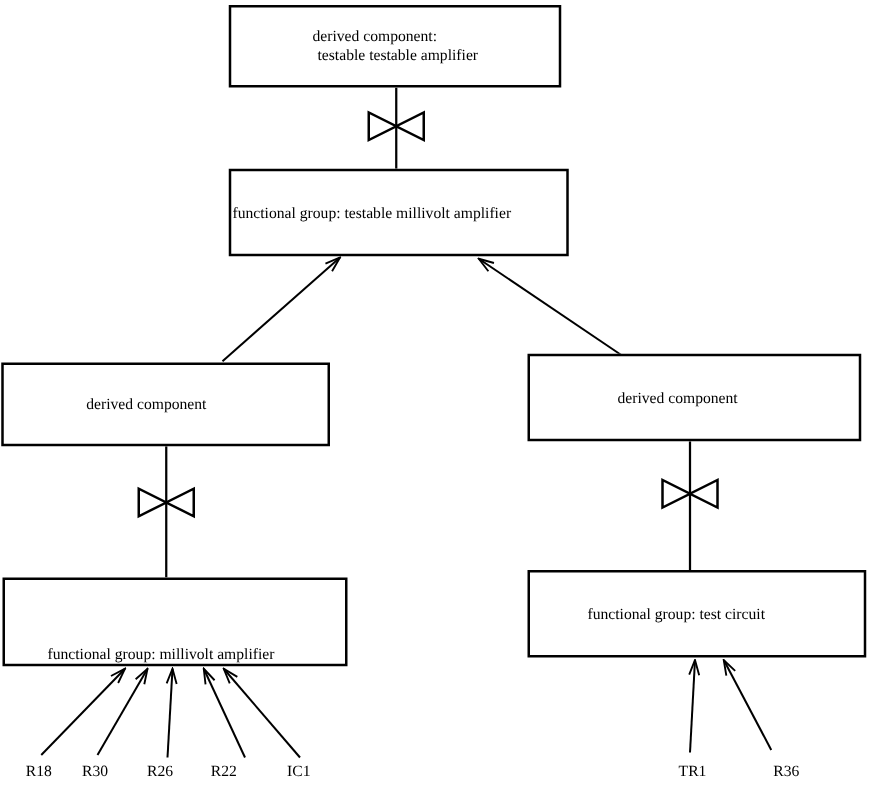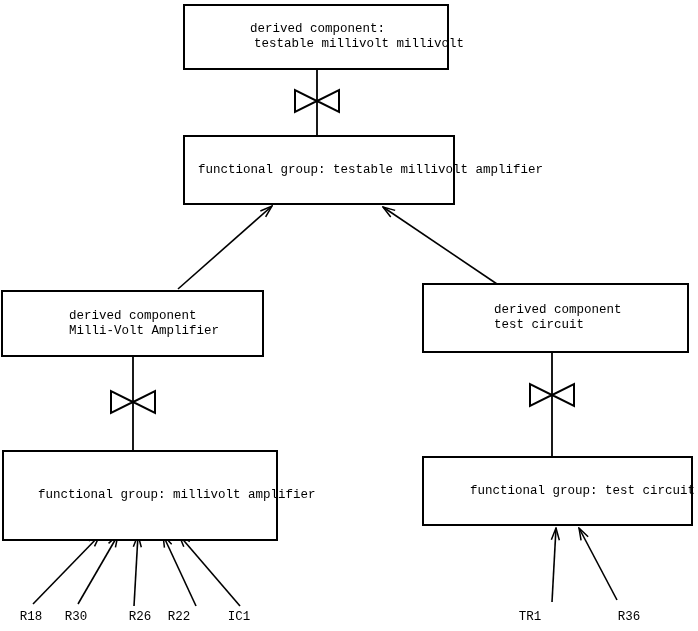--- a/index.html
+++ b/index.html
@@ -5,21 +5,21 @@
   html, body {
     margin: 0;
     padding: 0;
     background: #ffffff;
   }
   .canvas {
     position: relative;
     width: 698px;
     height: 631px;
     background: #ffffff;
-    font-family: Liberation Mono, monospace;
+    font-family: Liberation Serif, serif;
     font-size: 12.5px;
     line-height: 15px;
     color: #000000;
     overflow: hidden;
   }
   .connector-layer {
     position: absolute;
     left: 0;
     top: 0;
     width: 698px;
@@ -30,24 +30,24 @@
     box-sizing: border-box;
     border: 2px solid #000000;
     background: #ffffff;
     display: flex;
     flex-direction: column;
     justify-content: center;
   }
   .node span { display: block; white-space: nowrap; }
   .node-derived-top      { left: 183px; top: 4px;   width: 266px; height: 66px; padding-left: 65px; }
   .node-derived-top .l2  { text-indent: 4px; }
-  .node-functional-top   { left: 183px; top: 135px; width: 272px; height: 70px; padding-left: 13px; }
+  .node-functional-top   { left: 183px; top: 135px; width: 272px; height: 70px; padding-left: 1px; }
   .node-derived-left     { left: 1px;   top: 290px; width: 263px; height: 67px; padding-left: 66px; }
   .node-derived-right    { left: 422px; top: 283px; width: 267px; height: 70px; padding-left: 70px; }
-  .node-functional-left  { left: 2px;   top: 450px; width: 276px; height: 91px; padding-left: 34px; }
+  .node-functional-left  { left: 2px;   top: 462px; width: 276px; height: 71px; padding-left: 34px; justify-content: flex-end; }
   .node-functional-right { left: 422px; top: 456px; width: 271px; height: 70px; padding-left: 46px; }
   .leaf-label {
     position: absolute;
     top: 610px;
     transform: translateX(-50%);
     white-space: nowrap;
   }
 </style>
 </head>
 <body>
@@ -78,46 +78,44 @@
     <line x1="134" y1="606" x2="138" y2="535" stroke="#000000" stroke-width="1.6" marker-end="url(#arrowOpen)"></line>
     <line x1="196" y1="606" x2="163" y2="535" stroke="#000000" stroke-width="1.6" marker-end="url(#arrowOpen)"></line>
     <line x1="240" y1="606" x2="179" y2="535" stroke="#000000" stroke-width="1.6" marker-end="url(#arrowOpen)"></line>
 
     <line x1="552" y1="602" x2="556" y2="528" stroke="#000000" stroke-width="1.6" marker-end="url(#arrowOpen)"></line>
     <line x1="617" y1="600" x2="579" y2="528" stroke="#000000" stroke-width="1.6" marker-end="url(#arrowOpen)"></line>
   </svg>
 
   <div class="node node-derived-top">
     <span class="l1">derived component:</span>
-    <span class="l2">testable millivolt millivolt</span>
+    <span class="l2">testable testable amplifier</span>
   </div>
 
   <div class="node node-functional-top">
     <span>functional group: testable millivolt amplifier</span>
   </div>
 
   <div class="node node-derived-left">
     <span>derived component</span>
-    <span>Milli-Volt Amplifier</span>
   </div>
 
   <div class="node node-derived-right">
     <span>derived component</span>
-    <span>test circuit</span>
   </div>
 
   <div class="node node-functional-left">
     <span>functional group: millivolt amplifier</span>
   </div>
 
   <div class="node node-functional-right">
     <span>functional group: test circuit</span>
   </div>
 
   <div class="leaf-label" style="left:31px">R18</div>
   <div class="leaf-label" style="left:76px">R30</div>
-  <div class="leaf-label" style="left:140px">R26</div>
+  <div class="leaf-label" style="left:128px">R26</div>
   <div class="leaf-label" style="left:179px">R22</div>
   <div class="leaf-label" style="left:239px">IC1</div>
-  <div class="leaf-label" style="left:530px">TR1</div>
+  <div class="leaf-label" style="left:554px">TR1</div>
   <div class="leaf-label" style="left:629px">R36</div>
 
 </div>
 
 </body></html>

